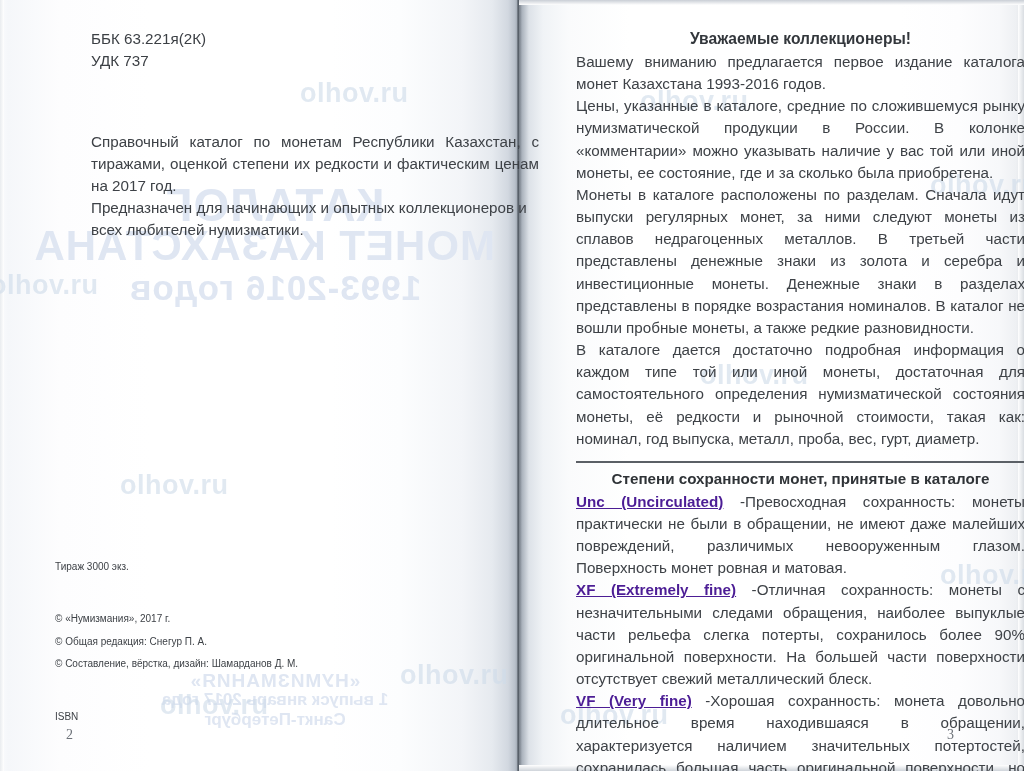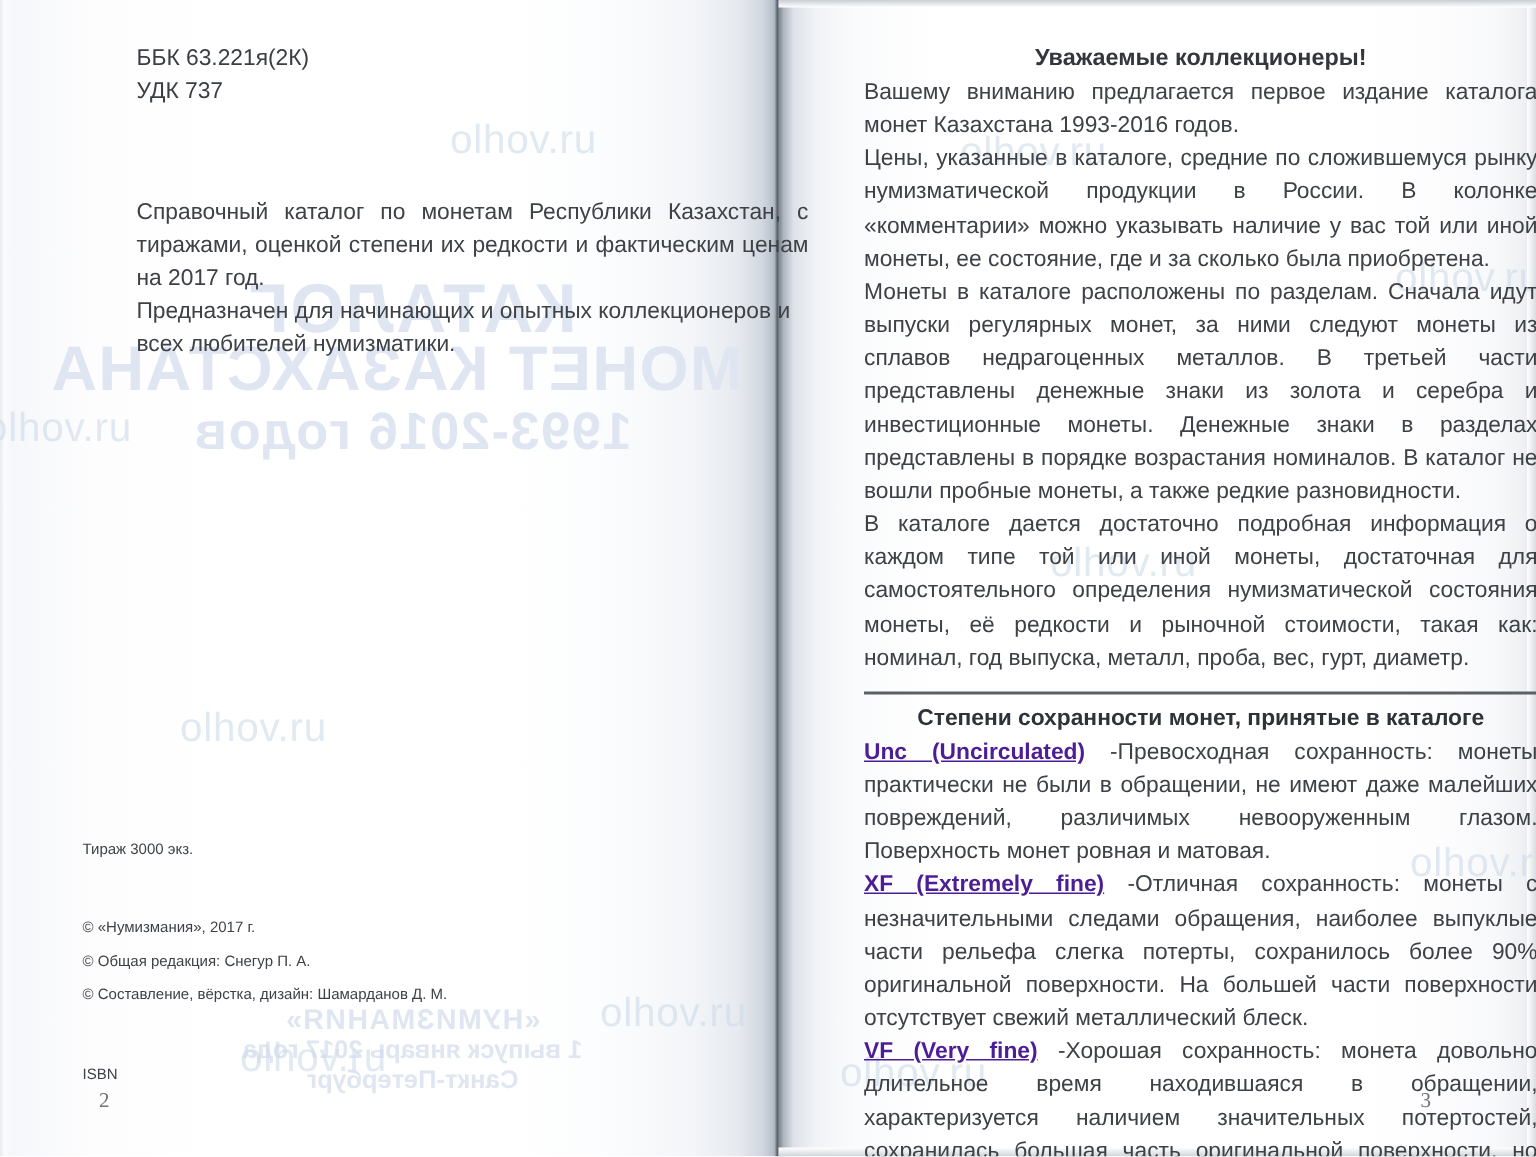--- a/index.html
+++ b/index.html
@@ -105,21 +105,21 @@
     position: absolute;
     inset: 0;
     pointer-events: none;
     overflow: hidden;
     z-index: 3;
   }
   .wm {
     position: absolute;
     font-family: "Liberation Sans", "DejaVu Sans", sans-serif;
     font-size: 27px;
-    font-weight: 400;
+    font-weight: 700;
     letter-spacing: .5px;
     color: #cfdcea;
     opacity: .62;
     white-space: nowrap;
   }
 
   
   .bleed {
     position: absolute;
     transform: scaleX(-1);

